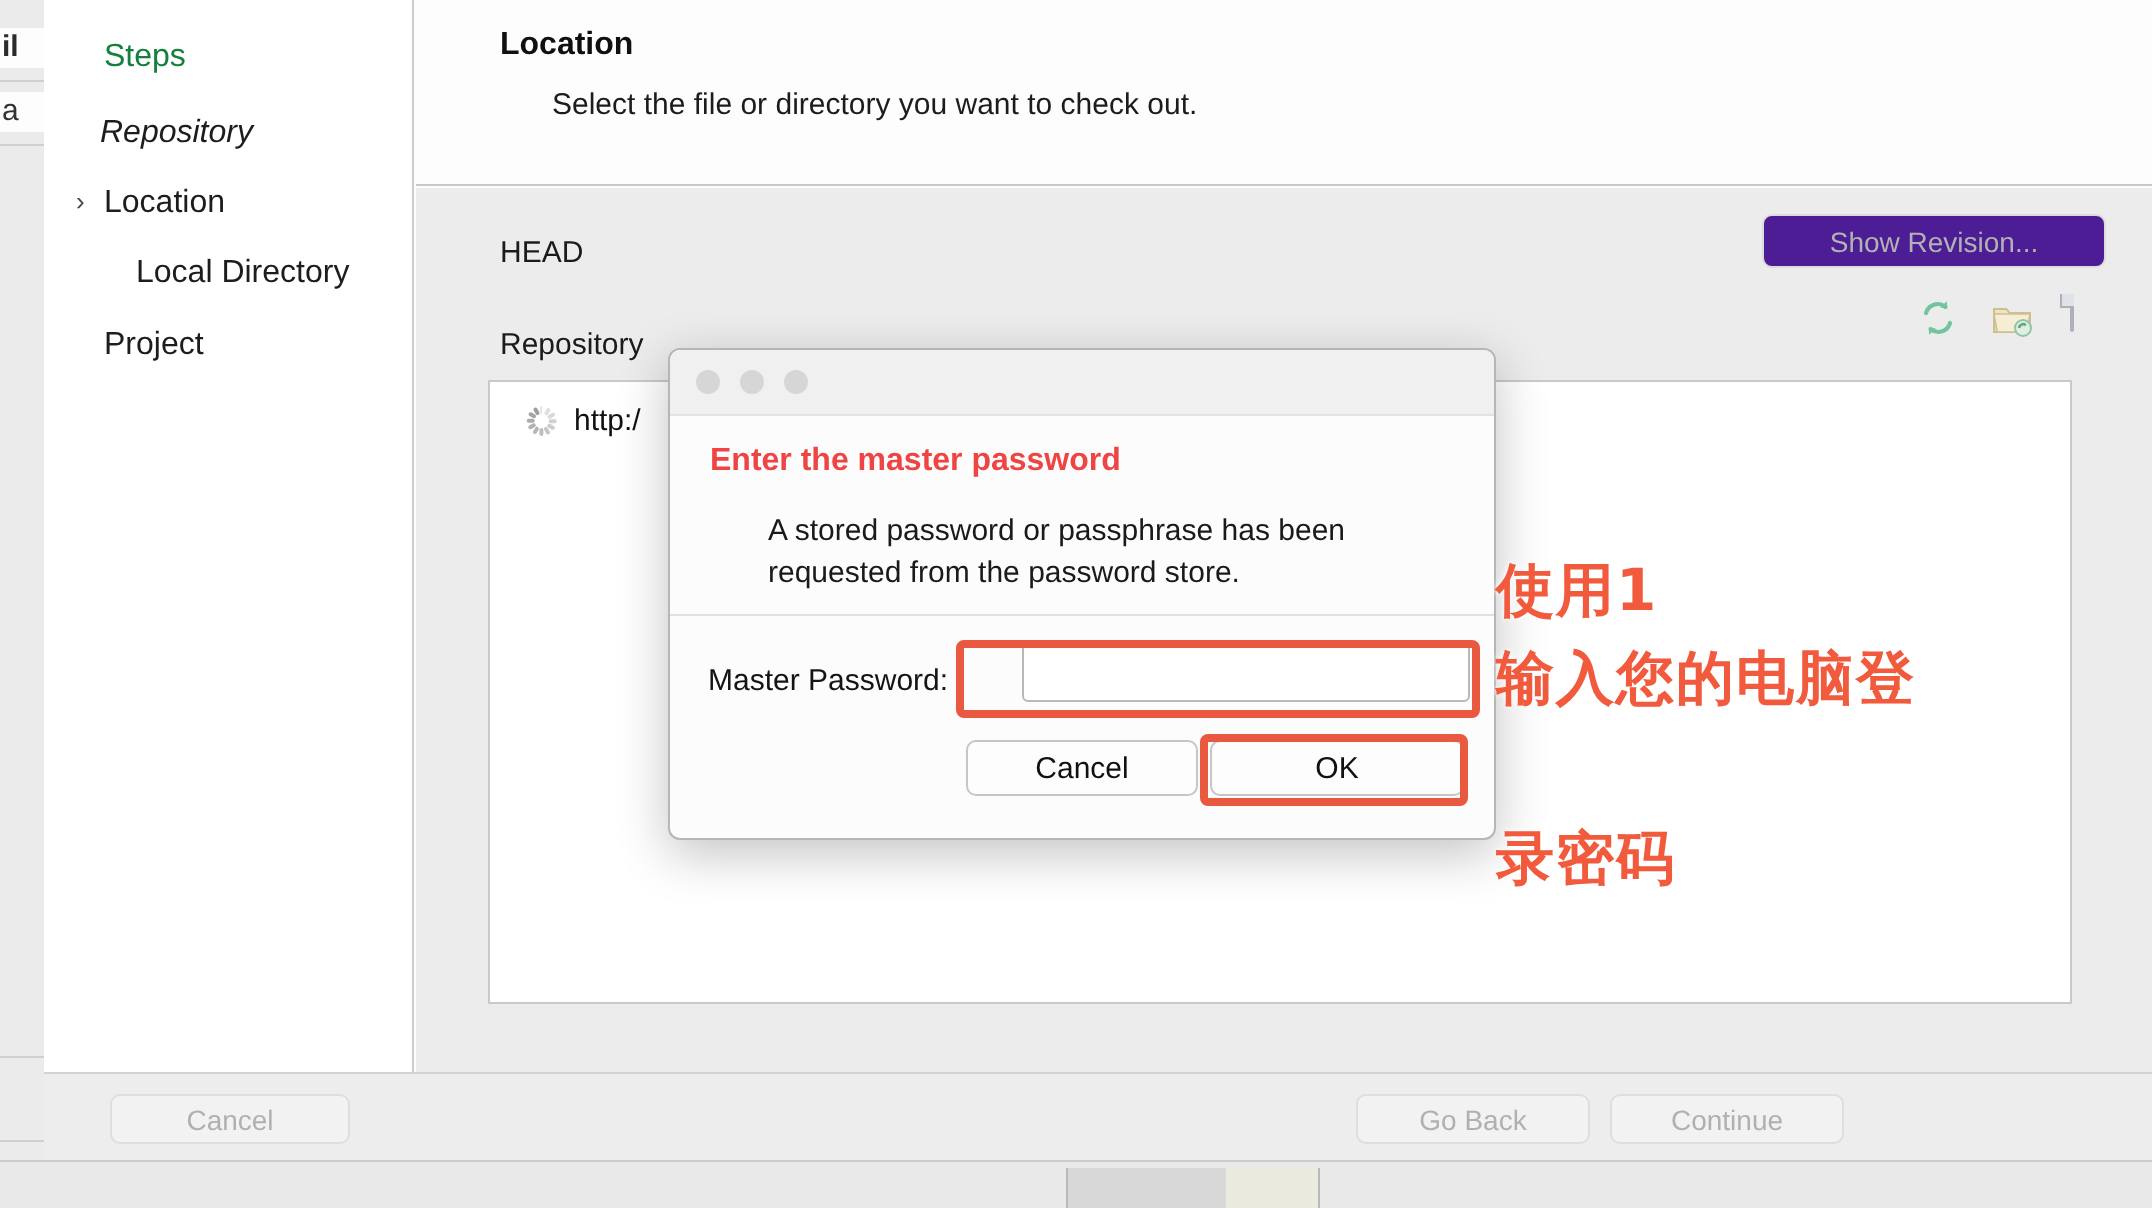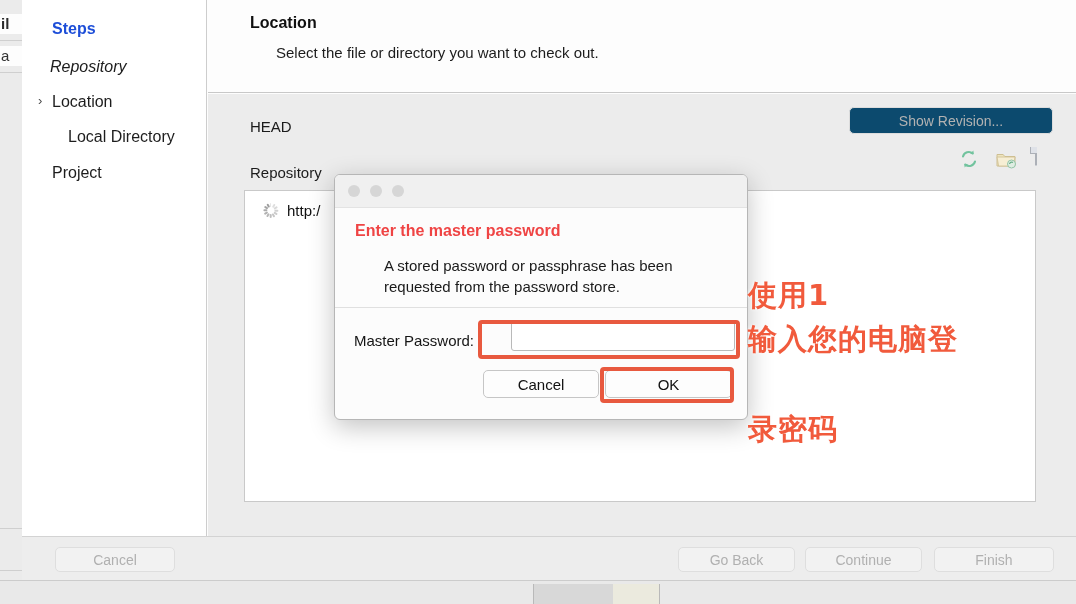--- a/index.html
+++ b/index.html
@@ -17,41 +17,41 @@
   .bg-frag.f1{top:14px;}
   .bg-frag.f2{top:46px;font-weight:400;color:#333;}
   .bg-line{position:absolute;left:0;width:22px;height:1px;background:#cfcfcf;}
 
   
   .wizard{position:absolute;left:22px;top:0;width:1054px;height:580px;background:#fdfdfd;}
 
   
   .sidebar{position:absolute;left:0;top:0;width:185px;height:536px;background:#ffffff;
            border-right:1px solid #cdcdcd;box-sizing:border-box;}
-  .steps-title{position:absolute;left:30px;top:20px;font-size:16px;font-weight:700;color:#1d4ed8;}
+  .steps-title{position:absolute;left:30px;top:20px;font-size:16px;font-weight:400;color:#15803d;}
   .step{position:absolute;left:30px;font-size:16px;color:#1d1d1d;white-space:nowrap;}
   .step .chev{position:absolute;left:-14px;top:0px;font-size:13px;color:#4a4a4a;}
   .s0{top:58px;left:28px;font-style:italic;}
   .s1{top:93px;left:30px;}
   .s2{top:128px;left:46px;}
   .s3{top:164px;left:30px;}
 
   
   .hdr{position:absolute;left:186px;top:0;width:868px;height:93px;background:#fdfdfd;
        border-bottom:1px solid #c8c8c8;box-sizing:border-box;}
   .hdr-title{position:absolute;left:42px;top:14px;font-size:16px;font-weight:700;color:#101010;}
   .hdr-sub{position:absolute;left:68px;top:44px;font-size:15px;color:#1c1c1c;}
 
   
   .content{position:absolute;left:186px;top:94px;width:868px;height:442px;background:#ececec;}
   .head-label{position:absolute;left:42px;top:24px;font-size:15px;color:#1b1b1b;}
   .dirs-label{position:absolute;left:42px;top:70px;font-size:15px;color:#1b1b1b;}
 
-  .show-rev{position:absolute;right:23px;top:13px;width:204px;height:27px;border-radius:5px;
-            background:#0c4a6e;border:1px solid #dcdcdc;color:#b2b2b2;font-size:14px;
+  .show-rev{position:absolute;right:23px;top:13px;width:172px;height:27px;border-radius:5px;
+            background:#4c1d95;border:1px solid #dcdcdc;color:#b2b2b2;font-size:14px;
             display:flex;align-items:center;justify-content:center;box-sizing:border-box;}
 
   .icon-row{position:absolute;right:22px;top:54px;display:flex;align-items:center;gap:15px;}
   .ic{width:22px;height:22px;position:relative;opacity:.95;}
   .ic-stop{width:17px;height:17px;margin:2px 0 0 1px;border-radius:2px;
            background:linear-gradient(160deg,#f06a5c 0%,#e03f2d 55%,#c52a1a 100%);
            box-shadow:inset 0 1px 1px rgba(255,255,255,.45);}
   .ic-doc{width:16px;height:20px;margin-left:3px;background:#fbfbfd;border:1px solid #a9adb5;
           border-radius:1px;position:relative;}
   .ic-doc:after{content:"";position:absolute;right:-1px;top:-1px;width:6px;height:6px;
@@ -204,21 +204,20 @@
           </span>
         <span>http:/</span>
       </div>
     </div>
   </div>
 
   <div class="footer">
     <div class="fbtn fb-cancel">Cancel</div>
     <div class="fbtn fb-goback">Go Back</div>
     <div class="fbtn fb-continue">Continue</div>
-    <div class="fbtn fb-finish">Finish</div>
   </div>
 </div>
 
 <div class="strip"></div>
 <div class="strip-a"></div>
 <div class="strip-b"></div>
 
 <div class="watermark">http://blog.csdn.net/</div>
 
 <div class="modal">

